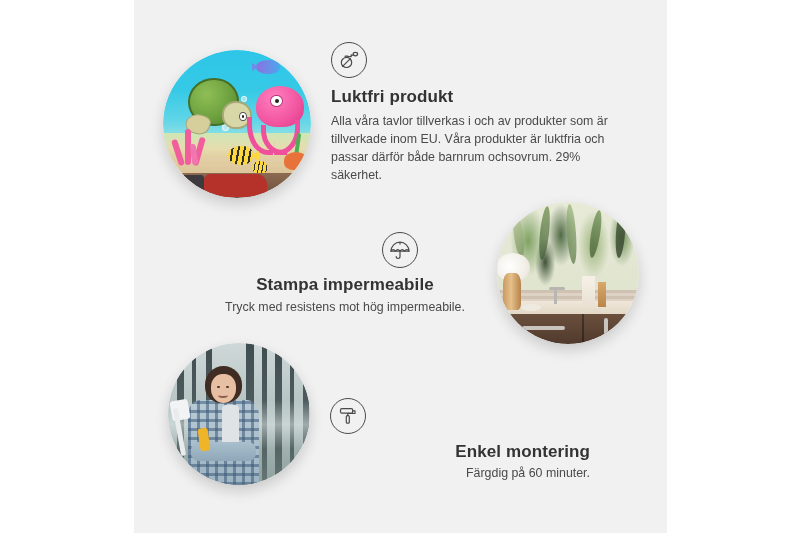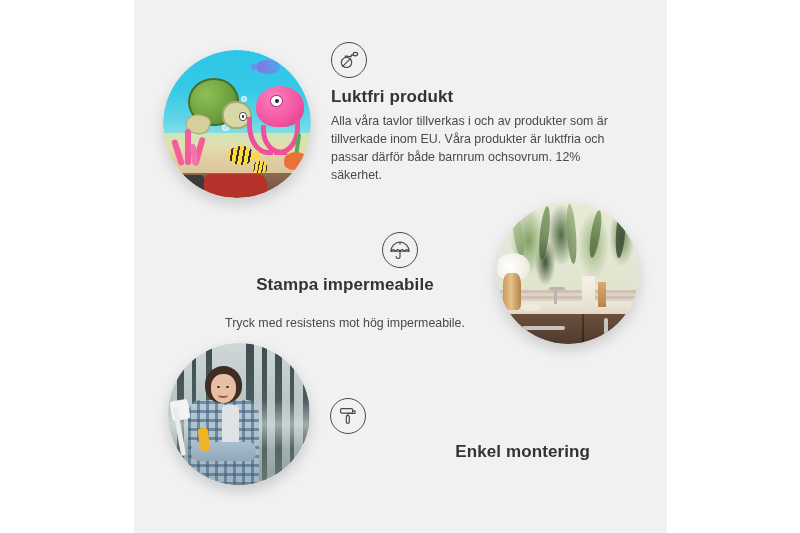--- a/index.html
+++ b/index.html
@@ -336,21 +336,21 @@
   }
 
   
   #feature-odour { left: 331px; top: 42px; width: 300px; text-align: left; }
   #feature-odour .icon-circle { margin-bottom: 9px; }
   #feature-odour .f-title { margin-bottom: 6px; }
 
   
   #feature-waterproof { left: 214px; top: 232px; width: 262px; text-align: center; }
   #feature-waterproof .icon-wrap { display: flex; justify-content: flex-end; padding-right: 58px; }
-  #feature-waterproof .f-title { margin-top: 7px; margin-bottom: 20px; }
+  #feature-waterproof .f-title { margin-top: 7px; margin-bottom: 4px; }
 
   
   #feature-mounting { left: 330px; top: 398px; width: 260px; text-align: right; }
   #feature-mounting .icon-circle { margin-bottom: 8px; }
   #feature-mounting .f-title { margin-bottom: 3px; }
 </style>
 </head>
 <body>
 
 <div class="stage">
@@ -455,21 +455,21 @@
       <svg width="24" height="24" viewBox="0 0 24 24" fill="none" stroke="#4a4a4a" stroke-width="1.2" stroke-linecap="round" stroke-linejoin="round">
         <ellipse cx="9.5" cy="14.5" rx="5.2" ry="5"></ellipse>
         <path d="M8.2 9.5h2.8v-1.3H8.2z"></path>
         <path d="M11 8.6h3.2v-1.6"></path>
         <path d="M14.2 7.1h2.1"></path>
         <ellipse cx="18.4" cy="6.1" rx="2.2" ry="1.7"></ellipse>
         <path d="M5.6 18.4 13.4 10.6"></path>
       </svg>
     </div>
     <div class="f-title">Luktfri produkt</div>
-    <div class="f-body">Alla våra tavlor tillverkas i och av produkter som är tillverkade inom EU. Våra produkter är luktfria och passar därför både barnrum ochsovrum. 12% säkerhet.</div>
+    <div class="f-body">Alla våra tavlor tillverkas i och av produkter som är tillverkade inom EU. Våra produkter är luktfria och passar därför både barnrum ochsovrum. 29% säkerhet.</div>
   </div>
 
   <div class="feature" id="feature-waterproof">
     <div class="icon-wrap">
       <div class="icon-circle">
         <svg width="24" height="24" viewBox="0 0 24 24" fill="none" stroke="#4a4a4a" stroke-width="1.2" stroke-linecap="round" stroke-linejoin="round">
           <path d="M3 13.2A9 9 0 0 1 21 13.2Z"></path>
           <path d="M3 13.2c1.5-2 3-2 4.5 0 1.5-2 3-2 4.5 0 1.5-2 3-2 4.5 0 1.5-2 3-2 4.5 0"></path>
           <path d="M12 13.2v5.4a1.9 1.9 0 0 1-3.8 0"></path>
           <path d="M12 6.1V4.4"></path>
@@ -483,15 +483,16 @@
   <div class="feature" id="feature-mounting">
     <div class="icon-circle">
       <svg width="24" height="24" viewBox="0 0 24 24" fill="none" stroke="#4a4a4a" stroke-width="1.2" stroke-linecap="round" stroke-linejoin="round">
         <rect x="4.5" y="4.6" width="12.2" height="4.6" rx="1.4"></rect>
         <path d="M16.7 6.9h2.3v2.6h-7.2"></path>
         <path d="M11.8 9.5v2.1"></path>
         <rect x="10.3" y="11.6" width="3" height="7.6" rx="1"></rect>
       </svg>
     </div>
     <div class="f-title">Enkel montering</div>
+    <div class="f-body">Färgdig på 60 minuter.</div>
   </div>
 
 </div>
 
 </body></html>

